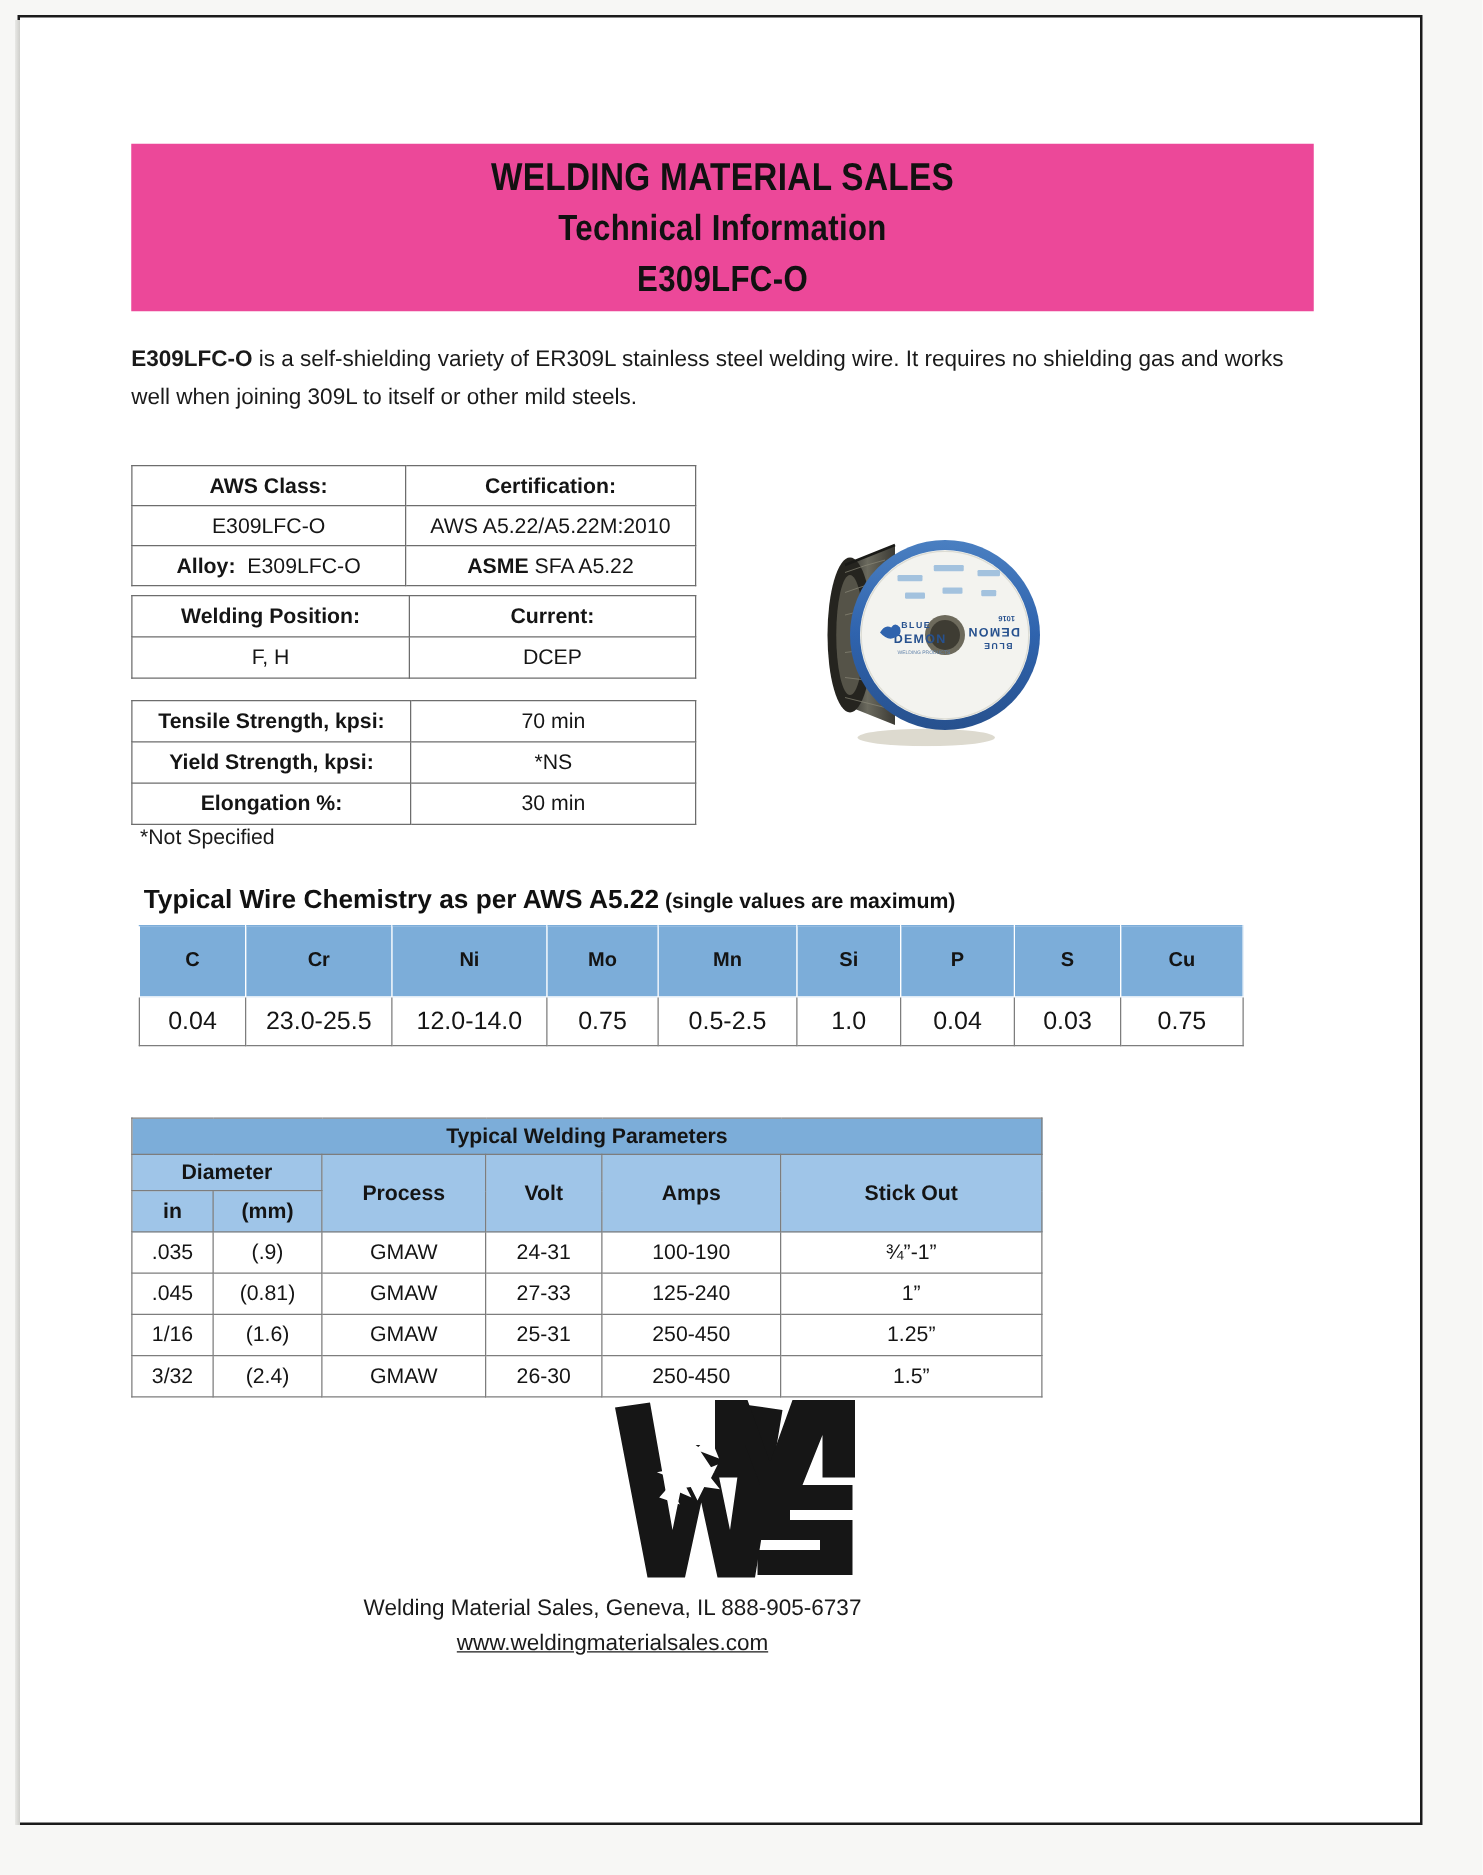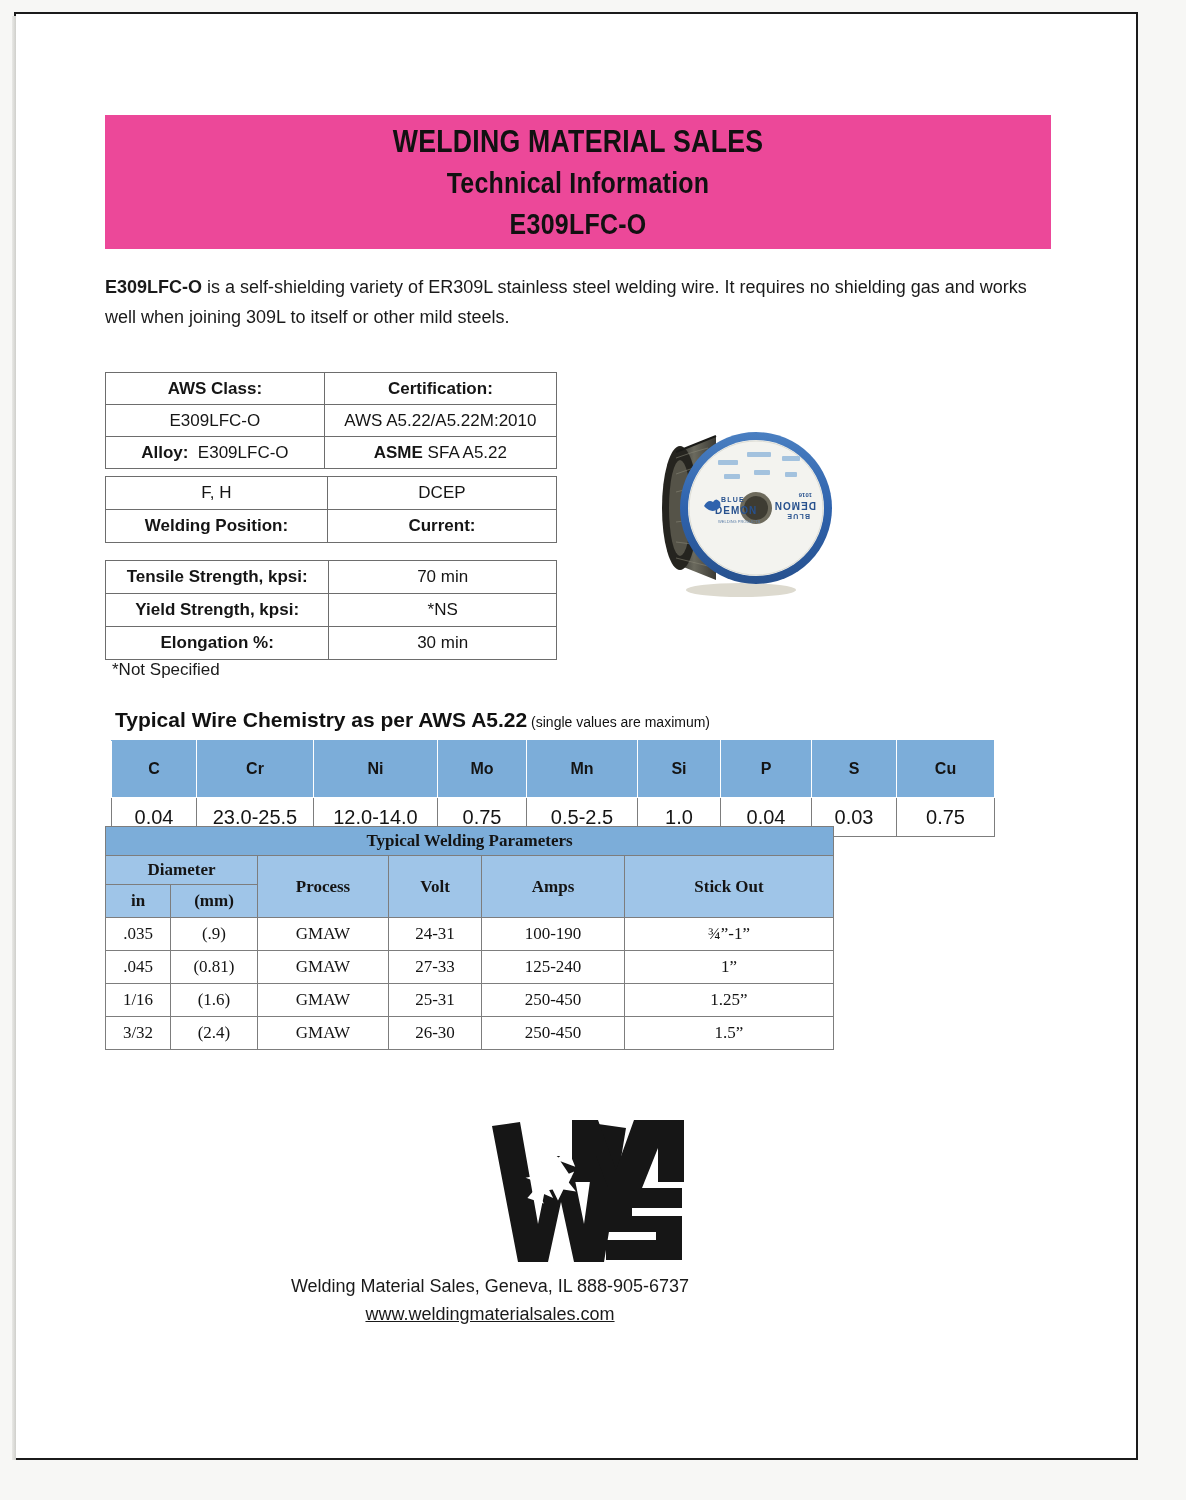--- a/index.html
+++ b/index.html
@@ -84,36 +84,36 @@
     position:absolute;left:96px;top:646px;
     font-size:17px;color:#1a1a1a;
   }
 
   
   .chem-head{
     position:absolute;left:99px;top:694px;
     font-size:21px;color:#111;white-space:nowrap;
   }
   .chem-head .strong{font-weight:bold;}
-  .chem-head .sub{font-size:14px;font-weight:normal;}
+  .chem-head .sub{font-size:17px;font-weight:bold;}
 
   .t-chem{position:absolute;left:95px;top:726px;}
   .t-chem td{
     border:1.2px solid #9aa3ac;
     font-size:20px;color:#141414;text-align:center;
   }
   .t-chem thead td{
     background:#7cadd9;height:54px;font-weight:bold;font-size:16px;
     border-color:#ffffff;
     border-top:1.2px solid #7cadd9;
   }
   .t-chem tbody td{height:36px;background:#fff;border:1.2px solid #7d7d7d;}
 
   
-  .t-par{position:absolute;left:89px;top:812px;font-family:Liberation Serif, serif;}
+  .t-par{position:absolute;left:89px;top:880px;}
   .t-par td{
     border:1.3px solid #7d7d7d;
     font-size:17px;color:#141414;text-align:center;
   }
   .t-par .hd{background:#9fc5e8;font-weight:bold;}
   .t-par .title{background:#7cadd9;font-weight:bold;height:26px;font-size:17px;}
   .t-par tbody td{height:30px;background:#fff;}
 
   
   .spool{position:absolute;left:630px;top:408px;width:190px;height:175px;}
@@ -156,26 +156,26 @@
     <tr>
       <td class="c1"><b>Alloy:</b>&nbsp; <span>E309LFC-O</span></td>
       <td class="c2"><b>ASME</b> <span>SFA A5.22</span></td>
     </tr>
   </tbody>
         </table>
 
   <table class="tbl t-pos">
     <tbody>
             <tr>
+      <td class="c1 b">Welding Position:</td>
+      <td class="c2 b">Current:</td>
+    </tr>
+    <tr>
       <td class="c1">F, H</td>
       <td class="c2">DCEP</td>
-    </tr>
-    <tr>
-      <td class="c1 b">Welding Position:</td>
-      <td class="c2 b">Current:</td>
     </tr>
   </tbody>
         </table>
 
   <table class="tbl t-mech">
     <tbody>
             <tr>
       <td class="c1 b">Tensile Strength, kpsi:</td>
       <td class="c2">70 min</td>
     </tr>

